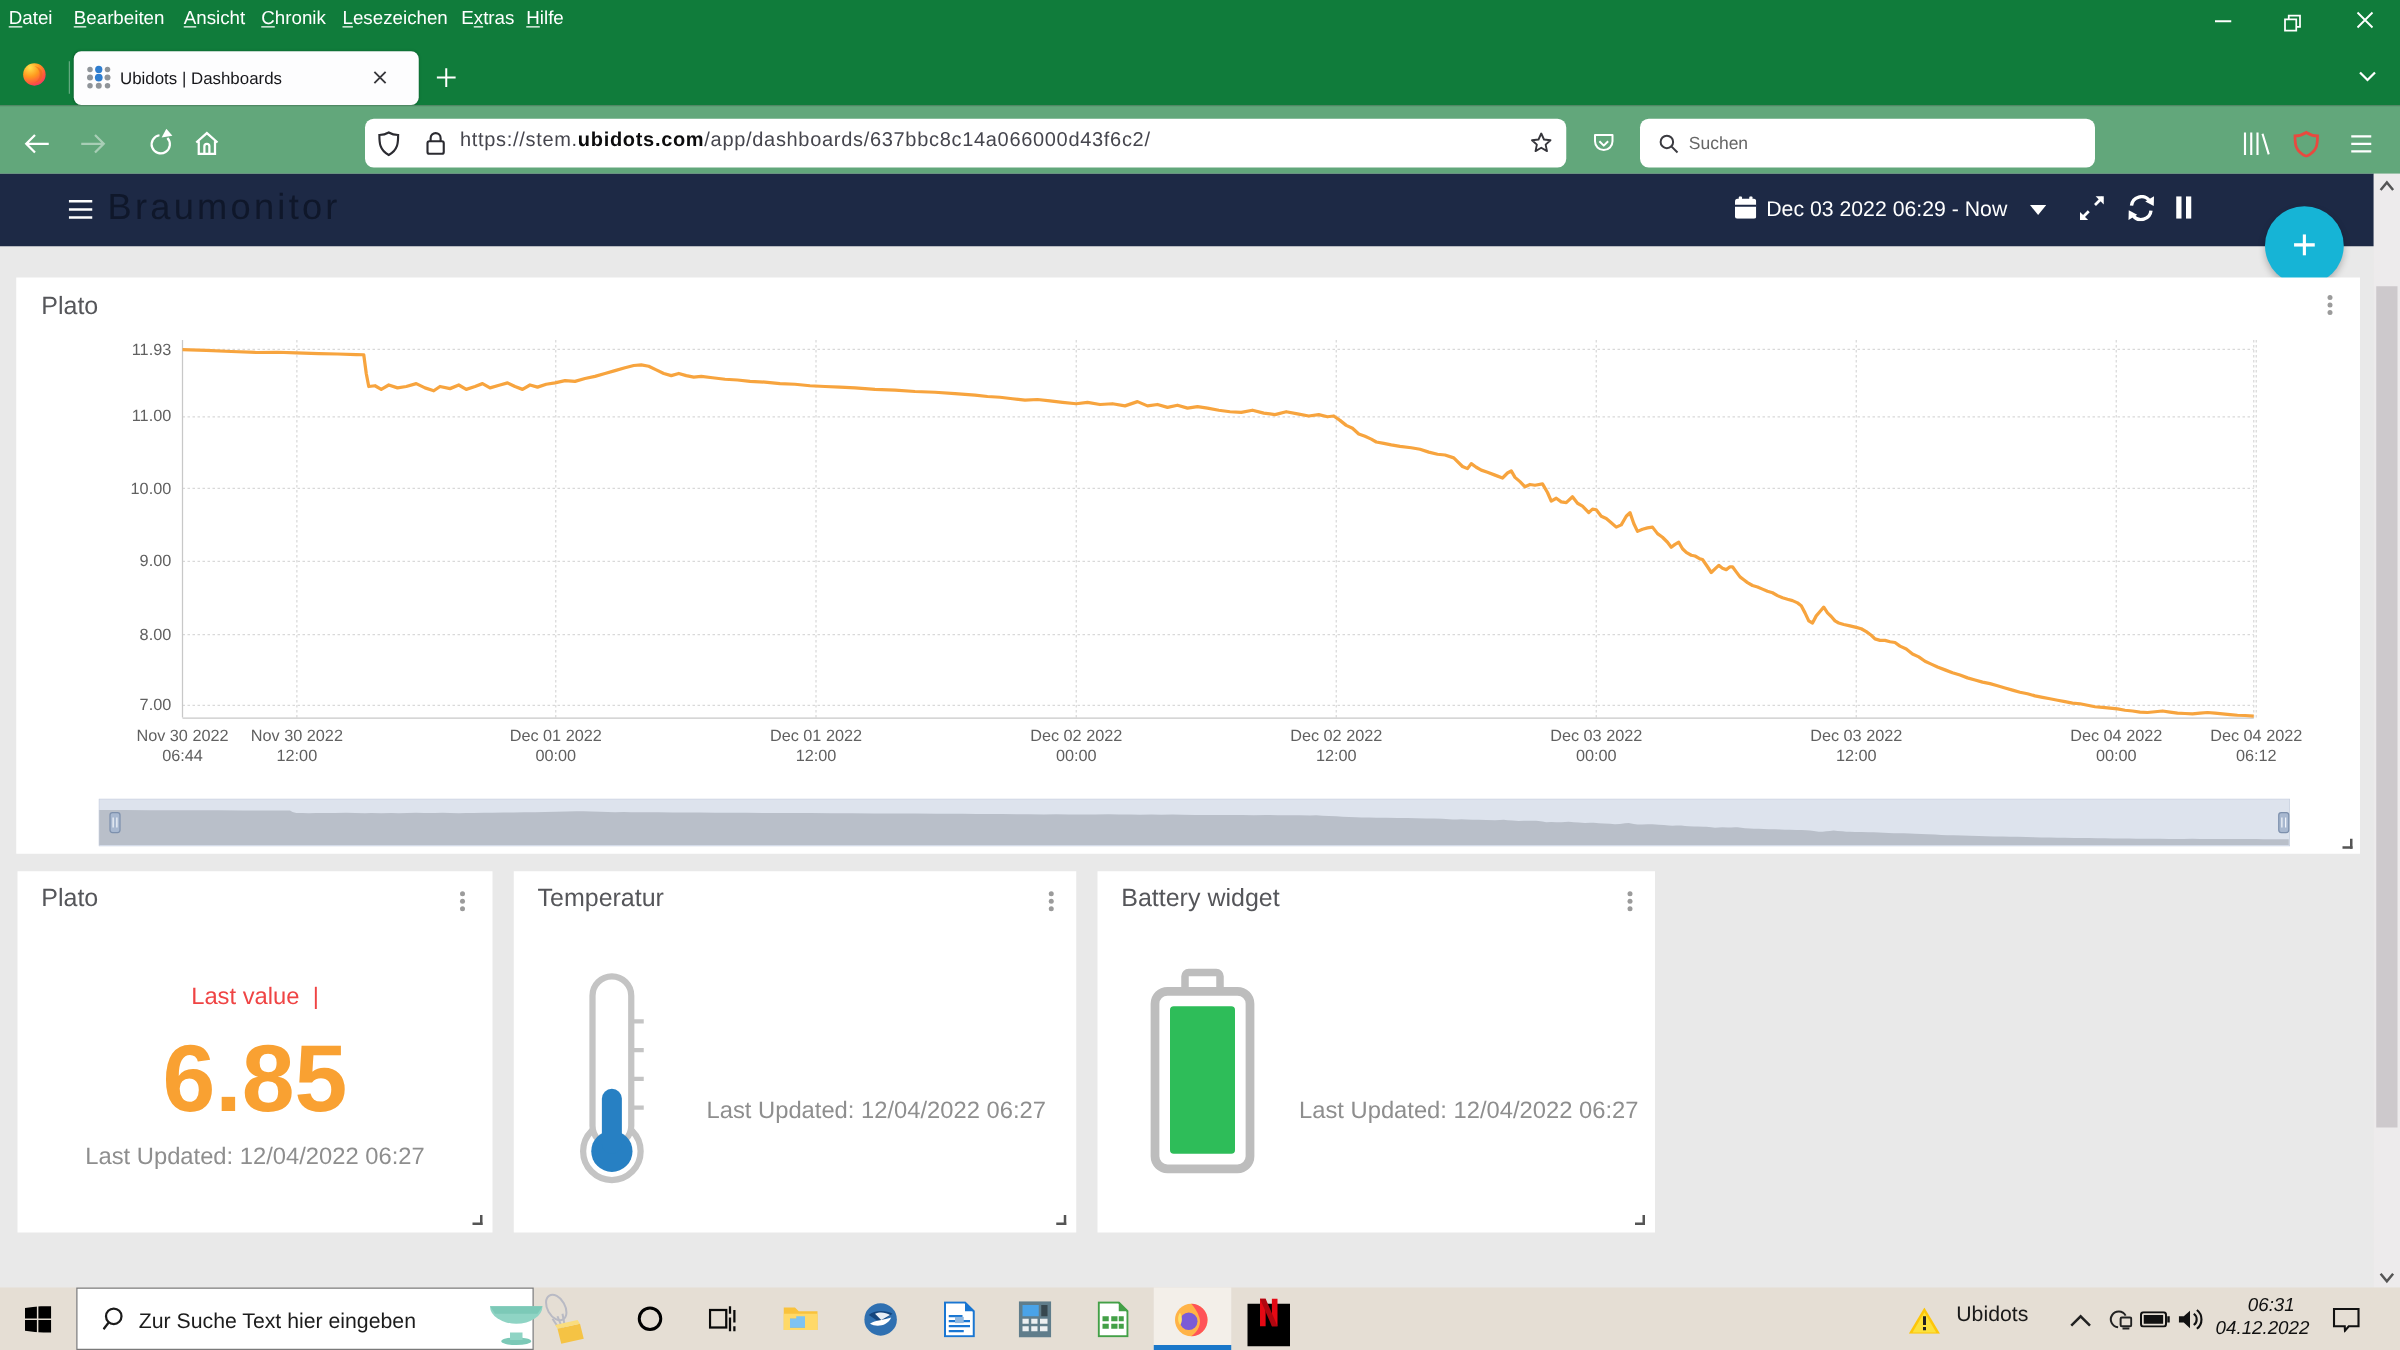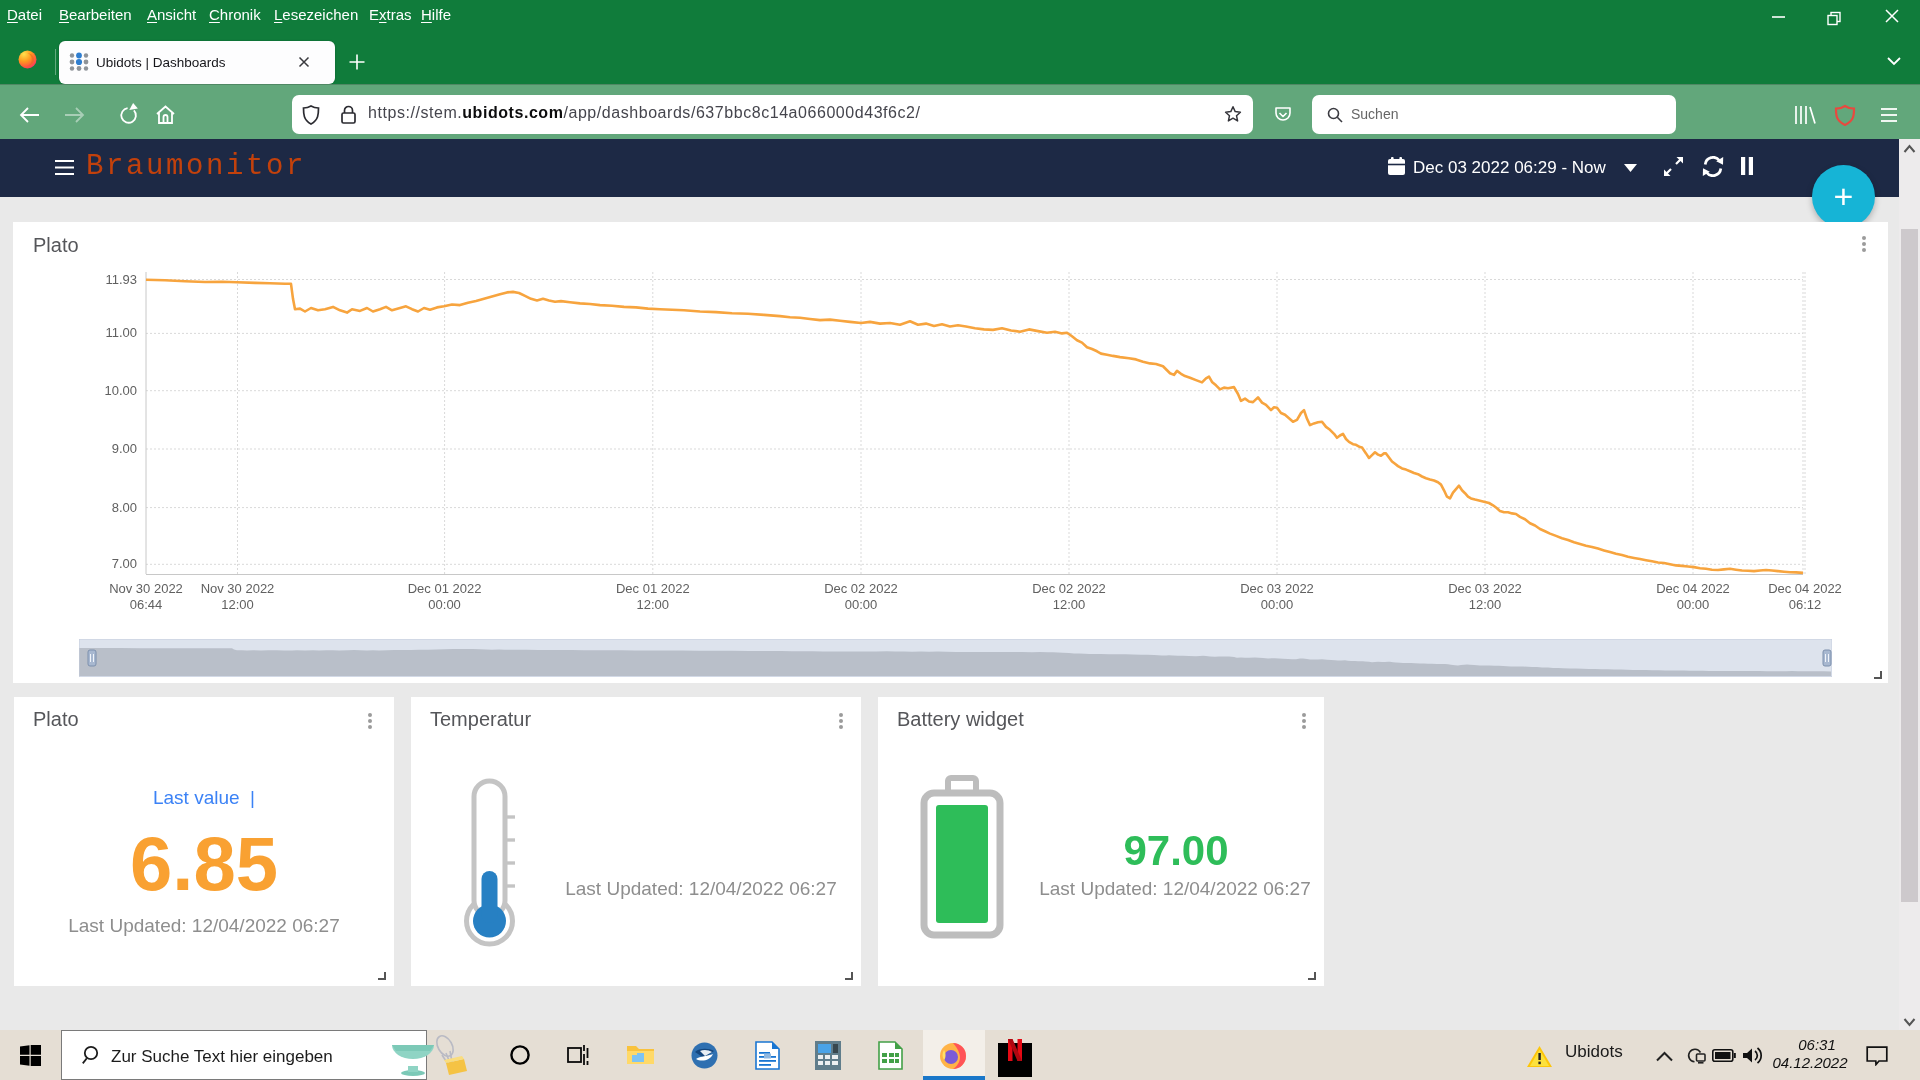--- a/index.html
+++ b/index.html
@@ -18,21 +18,21 @@
 #tabsep { left:55px; top:49px; width:1px; height:26px; background:rgba(255,255,255,.35); }
 #navbar { left:0; top:84px; width:1920px; height:55px; background:#62a77b;
   border-top:1px solid rgba(0,0,0,.18); }
 .urlbox { background:#fff; border-radius:7px; top:95px; height:39px; }
 #urltext { left:368px; top:104px; font-size:16px; letter-spacing:.55px; color:#45454d; }
 #urltext b { color:#0c0c0d; font-weight:bold; }
 #suchen { left:1351px; top:106px; font-size:14px; color:#666; }
 
 
 #dashhead { left:0; top:139px; width:1899px; height:58px; background:#1d2945; color:#fff; }
-#dashtitle { left:86px; top:150px; font-size:29px; letter-spacing:2.6px; color:#c2410c; font-weight:400;font-family:Liberation Mono, monospace; }
+#dashtitle { left:86px; top:150px; font-size:29px; letter-spacing:2.6px; color:#0f172a; font-weight:400; }
 #daterange { left:1413px; top:158px; font-size:17px; color:#fff; }
 #fab { left:1812px; top:165px; width:63px; height:63px; border-radius:50%;
   background:#16b4d6; box-shadow:0 3px 6px rgba(0,0,0,.25); }
 #fab span { position:absolute; left:0; top:12px; width:63px; text-align:center;
   font-size:34px; font-weight:300; color:#fff; }
 
 .panel { background:#fff; }
 #chartpanel { left:13px; top:222px; width:1875px; height:461px; }
 #plato1 { left:20px; top:12px; font-size:20px; color:#55565a; }
 .dots3 { width:4px; height:4px; border-radius:50%; background:#9b9b9b;
@@ -274,21 +274,21 @@
       <line x1="1746.5" y1="15" x2="1746.5" y2="23" stroke="#f0f4fa"></line>
           <line x1="1749.5" y1="15" x2="1749.5" y2="23" stroke="#f0f4fa"></line>
     </g>
   </svg>
   <div class="rsz" style="right:6px;bottom:4px"></div>
 </div>
 
 <div class="card" style="left:14px;width:380px">
   <div class="cardtitle">Plato</div>
   <div class="abs dots3" style="left:354px;top:16px"></div>
-  <div class="bigval" style="top:90px;font-size:19px;color:#3b82f6;font-weight:normal">Last value&nbsp; |</div>
+  <div class="bigval" style="top:90px;font-size:19px;color:#ef4444;font-weight:normal">Last value&nbsp; |</div>
   <div class="bigval" style="top:123px;font-size:76px;color:#f9a132">6.85</div>
   <div class="lastupd">Last Updated: 12/04/2022 06:27</div>
   <div class="rsz"></div>
 </div>
 <div class="card" style="left:411px;width:450px">
   <div class="cardtitle">Temperatur</div>
   <div class="abs dots3" style="left:428px;top:16px"></div>
   <svg class="abs" style="left:50px;top:78px" width="60" height="175" viewBox="0 0 60 175">
     <circle cx="28.5" cy="146" r="23" fill="#fff" stroke="#c4c4c4" stroke-width="5"></circle>
     <rect x="13" y="6" width="31" height="135" rx="15.5" fill="#fff" stroke="#c4c4c4" stroke-width="5"></rect>
@@ -305,21 +305,20 @@
   <div class="rsz"></div>
 </div>
 <div class="card" style="left:878px;width:446px">
   <div class="cardtitle">Battery widget</div>
   <div class="abs dots3" style="left:424px;top:16px"></div>
   <svg class="abs" style="left:39px;top:75px" width="90" height="170" viewBox="0 0 90 170">
     <rect x="31" y="6" width="28" height="16" rx="3" fill="#fff" stroke="#bdbdbd" stroke-width="6"></rect>
     <rect x="7" y="21" width="76" height="142" rx="10" fill="#fff" stroke="#bdbdbd" stroke-width="7"></rect>
     <rect x="19" y="33" width="52" height="118" rx="3" fill="#2ebd59"></rect>
   </svg>
-  <div class="bigval" style="top:130px;left:75px;font-size:42px;color:#2ebd59">97.00</div>
   <div class="lastupd" style="left:74px;top:181px">Last Updated: 12/04/2022 06:27</div>
   <div class="rsz"></div>
 </div>
 
 <div class="abs" id="scroll">
   <svg class="abs" style="left:4px;top:5px" width="13" height="10" viewBox="0 0 13 10">
     <path d="M1.5 8 L6.5 2 L11.5 8" fill="none" stroke="#555" stroke-width="2"></path>
   </svg>
   <div id="thumb"></div>
   <svg class="abs" style="left:4px;top:878px" width="13" height="10" viewBox="0 0 13 10">

